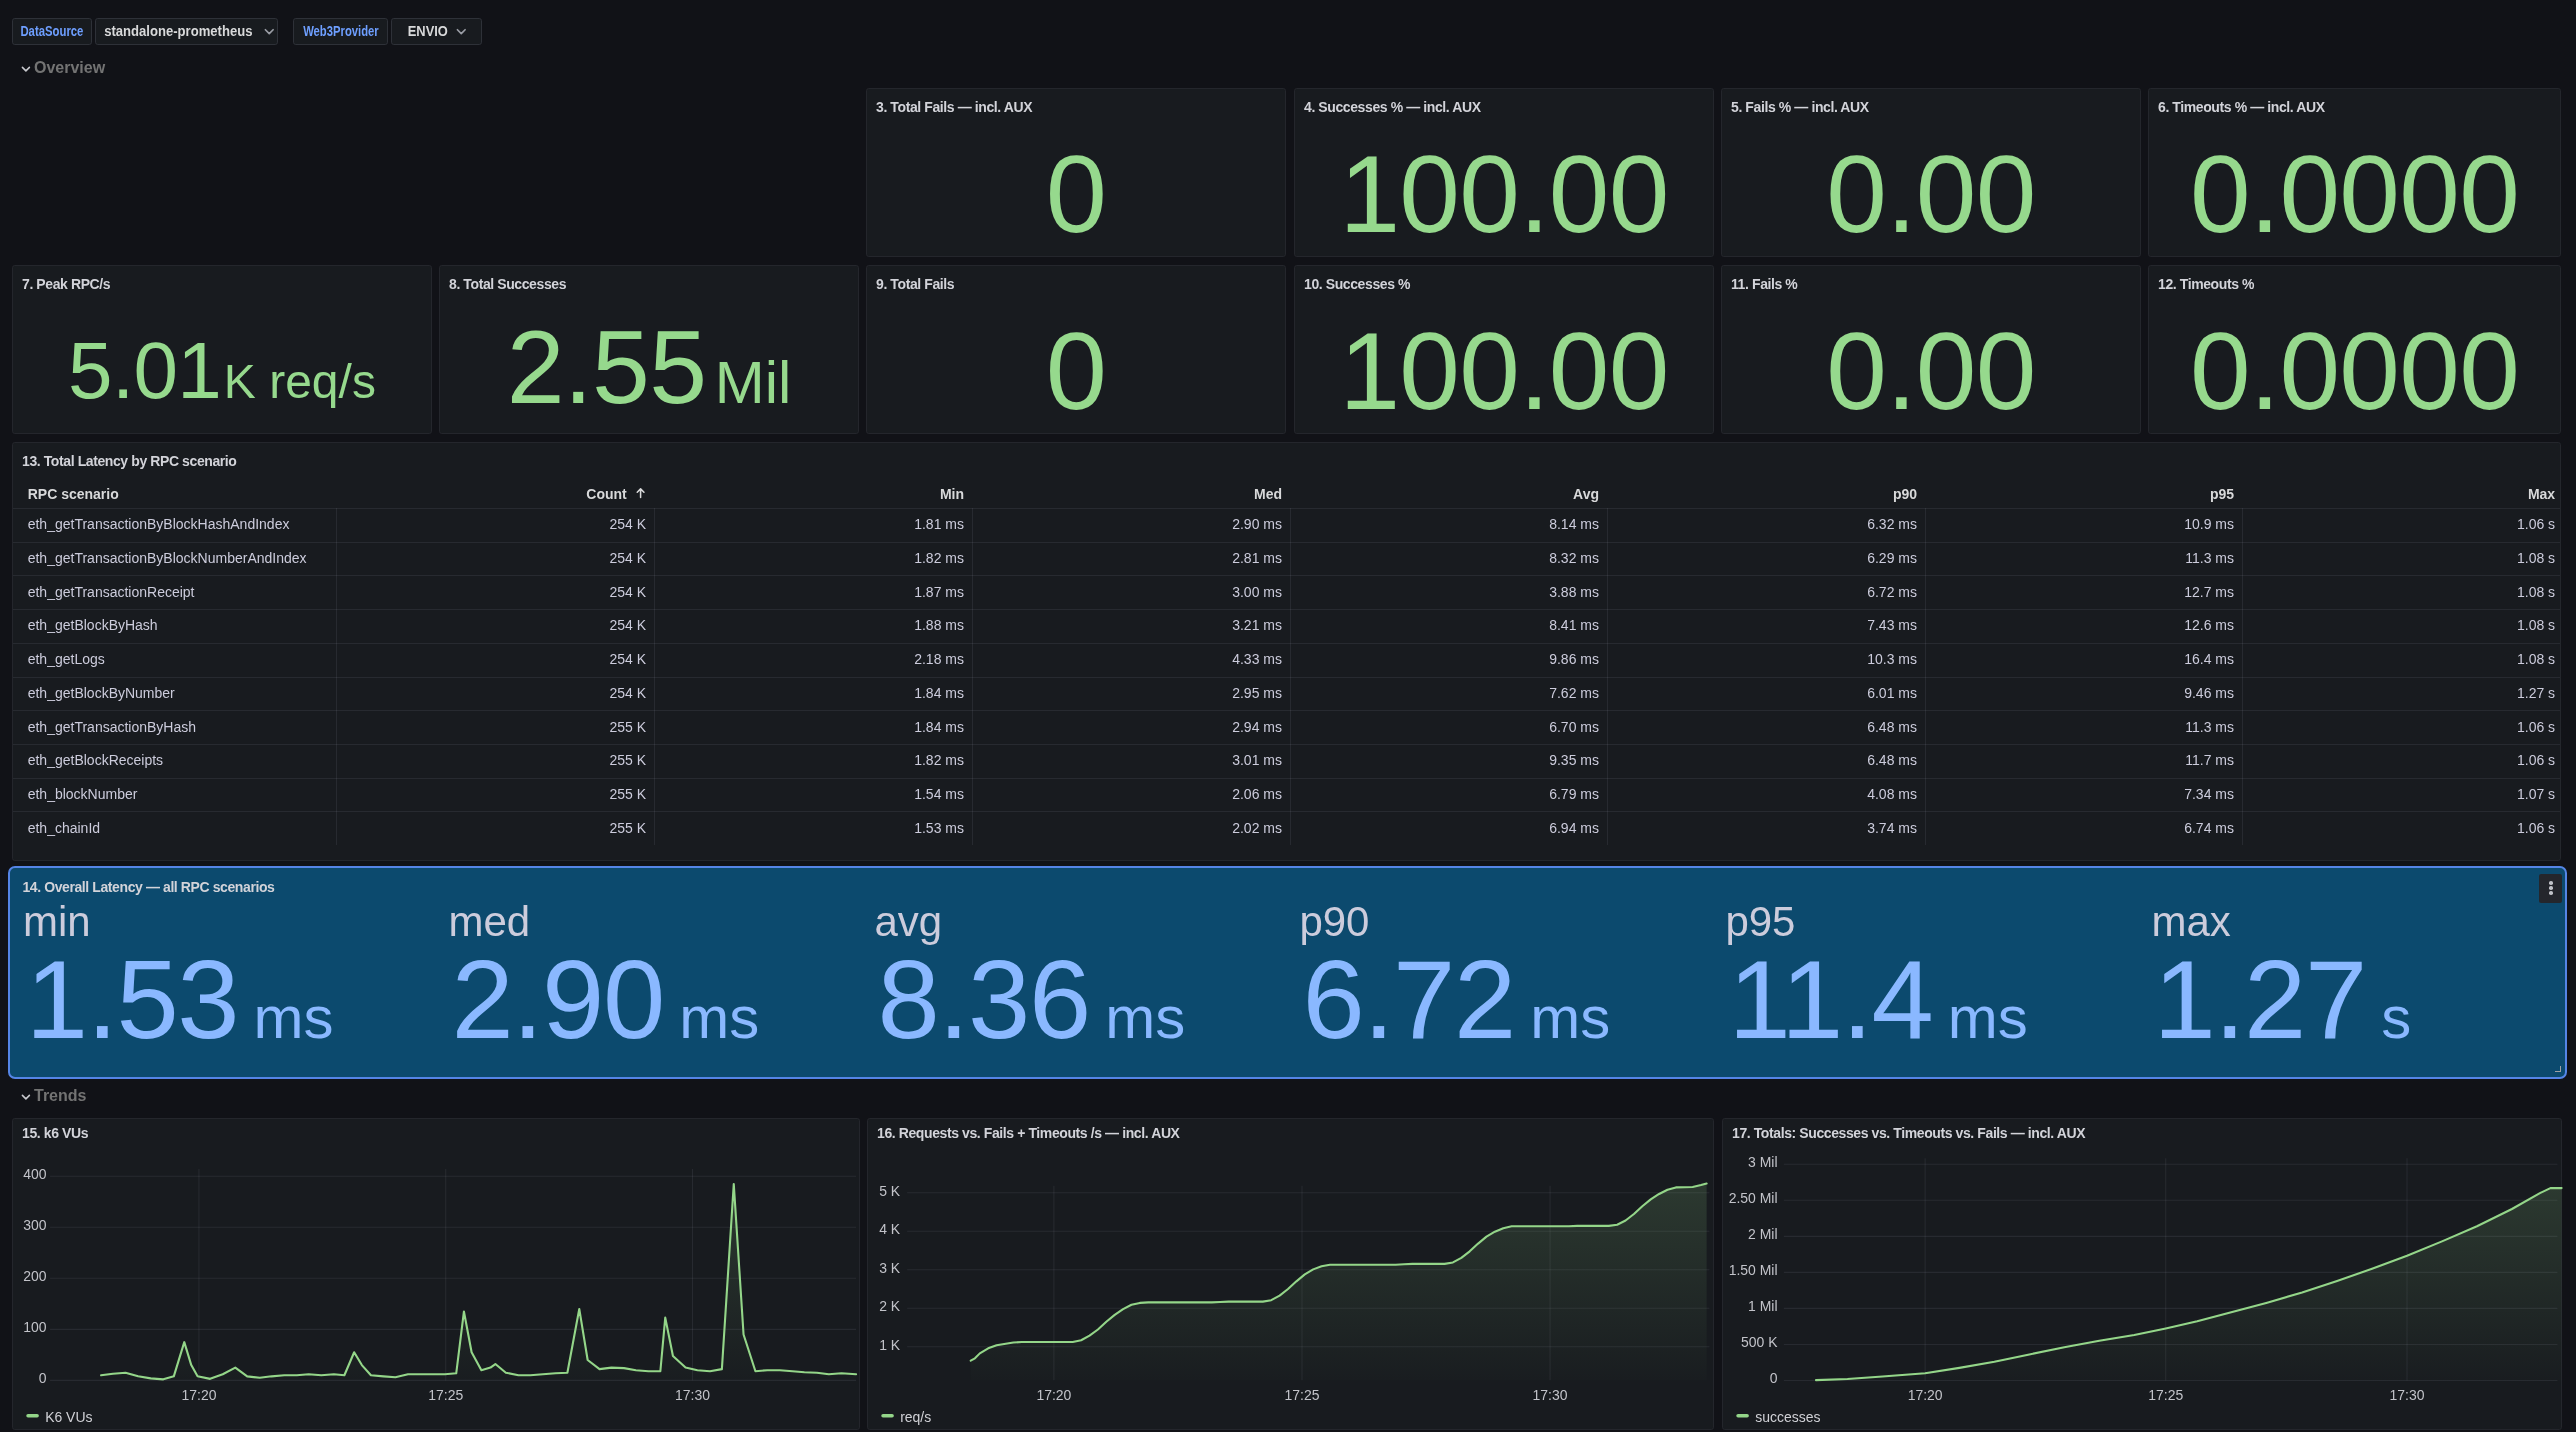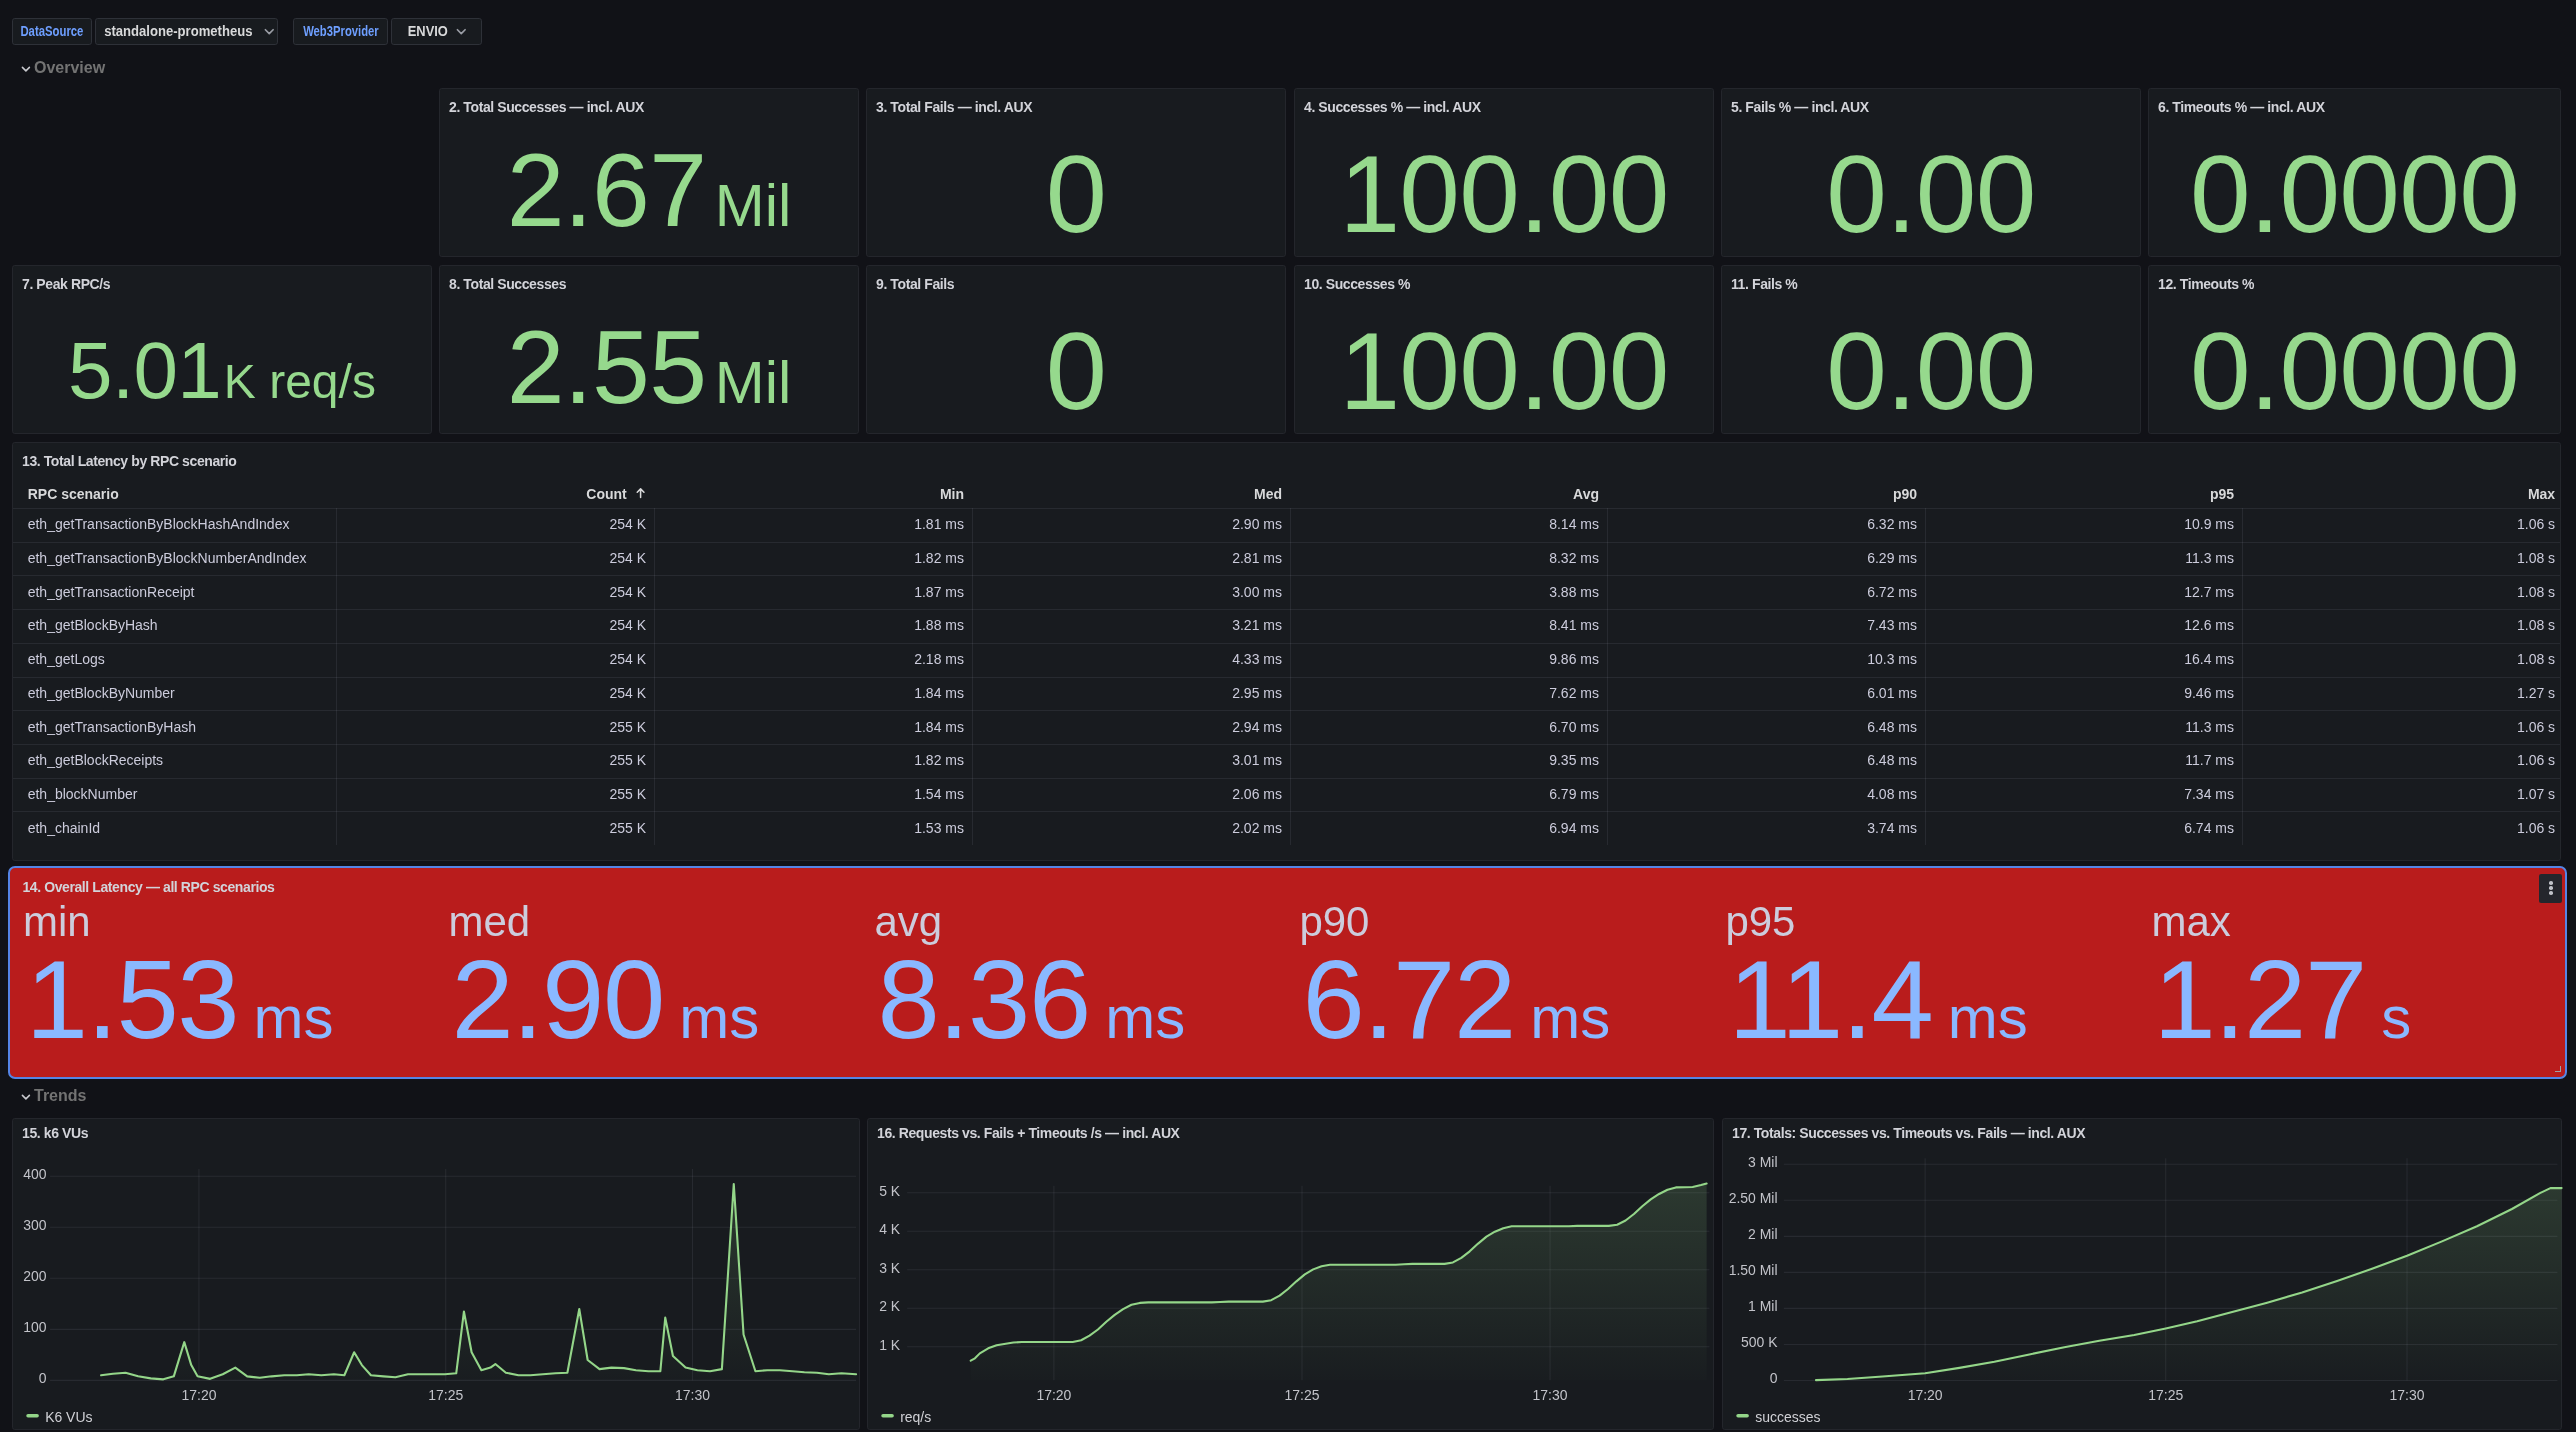--- a/index.html
+++ b/index.html
@@ -40,26 +40,20 @@
       </svg>
     </div>
 <svg style="position:absolute;left:21px;top:66px" width="9.8" height="6.3" viewBox="0 0 14 9">
       <path d="M2 2 L7 7 L12 2" stroke="#c8c9ce" stroke-width="2.2" fill="none" stroke-linecap="round" stroke-linejoin="round"></path>
     </svg>
 <div class="sechdr" style="left:34px;top:59px;">Overview</div>
 <svg style="position:absolute;left:21px;top:1094px" width="9.8" height="6.3" viewBox="0 0 14 9">
       <path d="M2 2 L7 7 L12 2" stroke="#c8c9ce" stroke-width="2.2" fill="none" stroke-linecap="round" stroke-linejoin="round"></path>
     </svg>
 <div class="sechdr" style="left:34px;top:1087px;">Trends</div>
-<div class="panel" style="left:439px;top:88px;width:420px;height:169px;">
-<div class="ptitle">2. Total Successes — incl. AUX</div>
-<div class="statwrap" style="top:35px;">
-        <div class="sv"><span class="bv" style="font-size:104px;">2.67</span><span class="bu" style="font-size:60px;margin-left:8.4px;">Mil</span></div>
-      </div>
-</div>
 <div class="panel" style="left:866px;top:88px;width:420px;height:169px;">
 <div class="ptitle">3. Total Fails — incl. AUX</div>
 <div class="statwrap" style="top:42px;">
         <div class="sv"><span class="bv" style="font-size:110px;">0</span></div>
       </div>
 </div>
 <div class="panel" style="left:1294px;top:88px;width:420px;height:169px;">
 <div class="ptitle">4. Successes % — incl. AUX</div>
 <div class="statwrap" style="top:42px;">
         <div class="sv"><span class="bv" style="font-size:109px;">100.00</span></div>
@@ -216,21 +210,21 @@
 <div style="position:absolute;left:0;right:0;top:335px;height:1px;background:rgba(204,204,220,0.09);"></div>
 <div style="position:absolute;left:0;right:0;top:368px;height:1px;background:rgba(204,204,220,0.09);"></div>
 <div style="position:absolute;left:323px;top:65px;height:337px;width:1px;background:rgba(204,204,220,0.09);"></div>
 <div style="position:absolute;left:641px;top:65px;height:337px;width:1px;background:rgba(204,204,220,0.09);"></div>
 <div style="position:absolute;left:959px;top:65px;height:337px;width:1px;background:rgba(204,204,220,0.09);"></div>
 <div style="position:absolute;left:1277px;top:65px;height:337px;width:1px;background:rgba(204,204,220,0.09);"></div>
 <div style="position:absolute;left:1594px;top:65px;height:337px;width:1px;background:rgba(204,204,220,0.09);"></div>
 <div style="position:absolute;left:1912px;top:65px;height:337px;width:1px;background:rgba(204,204,220,0.09);"></div>
 <div style="position:absolute;left:2229px;top:65px;height:337px;width:1px;background:rgba(204,204,220,0.09);"></div>
 </div>
-<div style="position:absolute;left:8.4px;top:866px;width:2559px;height:213px;background:#b91c1c;border:2.8px solid #5585e6;border-radius:7px;">
+<div style="position:absolute;left:8.4px;top:866px;width:2559px;height:213px;background:#0c4a6e;border:2.8px solid #5585e6;border-radius:7px;">
 <div class="ptitle" style="left:12px;top:10.5px;">14. Overall Latency — all RPC scenarios</div>
 <div style="position:absolute;left:12.6px;top:30px;font-size:42px;color:#ccccdc;">min</div>
 <div style="position:absolute;left:15.4px;top:67px;white-space:nowrap;"><span style="font-size:112px;font-weight:500;color:#8ab8ff;letter-spacing:-1.4px;">1.53</span><span style="font-size:60px;font-weight:500;color:#8ab8ff;margin-left:15.4px;">ms</span></div>
 <div style="position:absolute;left:438px;top:30px;font-size:42px;color:#ccccdc;">med</div>
 <div style="position:absolute;left:441px;top:67px;white-space:nowrap;"><span style="font-size:112px;font-weight:500;color:#8ab8ff;letter-spacing:-1.4px;">2.90</span><span style="font-size:60px;font-weight:500;color:#8ab8ff;margin-left:15.4px;">ms</span></div>
 <div style="position:absolute;left:864px;top:30px;font-size:42px;color:#ccccdc;">avg</div>
 <div style="position:absolute;left:867px;top:67px;white-space:nowrap;"><span style="font-size:112px;font-weight:500;color:#8ab8ff;letter-spacing:-1.4px;">8.36</span><span style="font-size:60px;font-weight:500;color:#8ab8ff;margin-left:15.4px;">ms</span></div>
 <div style="position:absolute;left:1289px;top:30px;font-size:42px;color:#ccccdc;">p90</div>
 <div style="position:absolute;left:1292px;top:67px;white-space:nowrap;"><span style="font-size:112px;font-weight:500;color:#8ab8ff;letter-spacing:-1.4px;">6.72</span><span style="font-size:60px;font-weight:500;color:#8ab8ff;margin-left:15.4px;">ms</span></div>
 <div style="position:absolute;left:1715px;top:30px;font-size:42px;color:#ccccdc;">p95</div>

